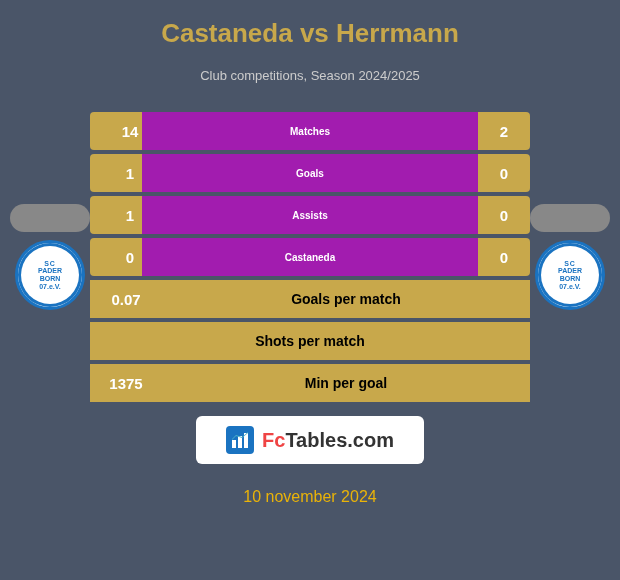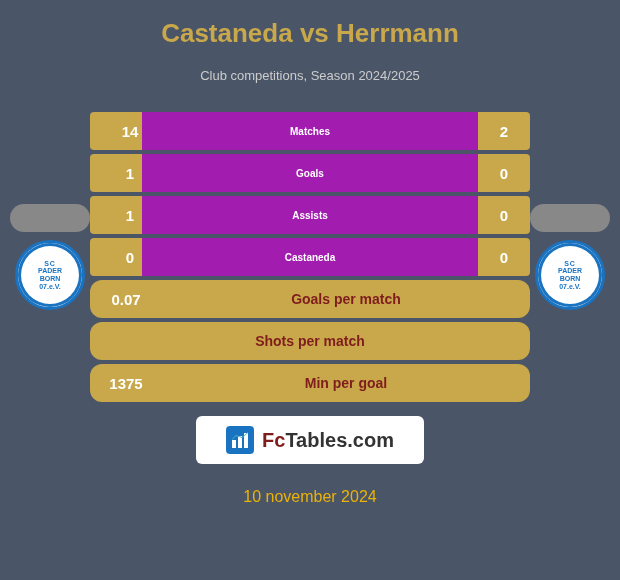--- a/index.html
+++ b/index.html
@@ -132,40 +132,40 @@
       align-items: center;
       justify-content: center;
       flex-shrink: 0;
     }
 
     .stat-row-single {
       display: flex;
       flex-direction: row;
       align-items: center;
       height: 38px;
-      border-radius: 12px;
+      border-radius: 0;
       overflow: hidden;
     }
 
     .stat-single-left {
       background: #c8a84b;
       color: #fff;
       font-weight: bold;
       font-size: 15px;
       width: 72px;
       height: 100%;
       display: flex;
       align-items: center;
       justify-content: center;
       flex-shrink: 0;
     }
 
     .stat-single-label {
       background: #c8a84b;
-      color: #7f1d1d;
+      color: #000000;
       font-size: 14px;
       font-weight: bold;
       flex: 1;
       height: 100%;
       display: flex;
       align-items: center;
       justify-content: center;
     }
 
     .fctables-banner {
@@ -183,21 +183,21 @@
       height: 28px;
     }
 
     .fctables-text {
       font-size: 20px;
       color: #333;
       font-weight: bold;
     }
 
     .fctables-text span {
-      color: #7f1d1d;
+      color: #ef4444;
     }
 
     .date-footer {
       margin-top: 24px;
       color: #eab308;
       font-size: 16px;
     }
   </style>
 </head>
 <body>

